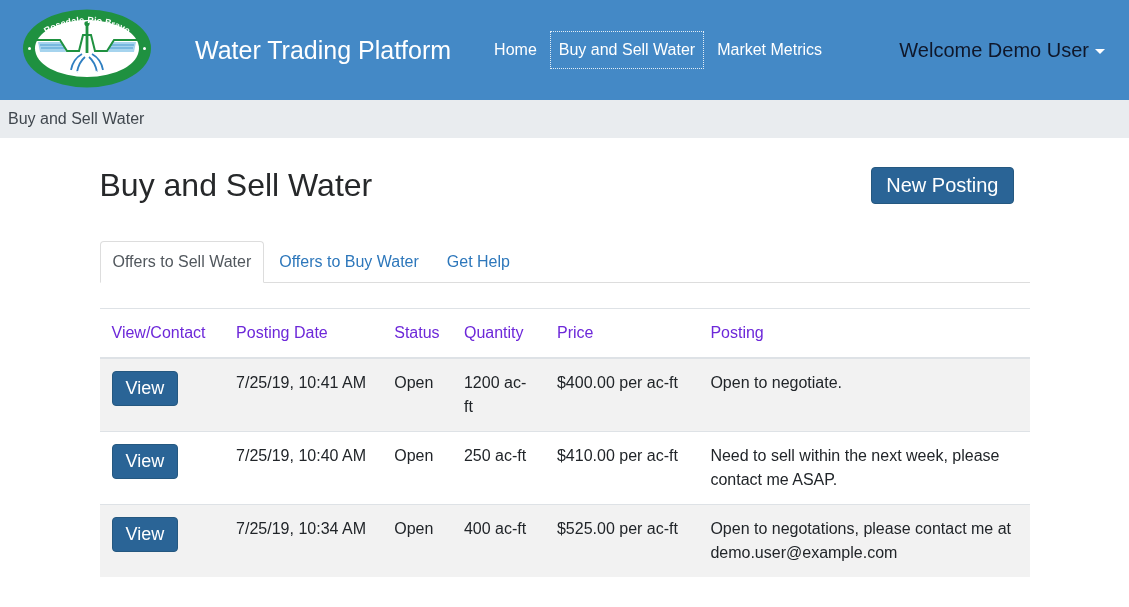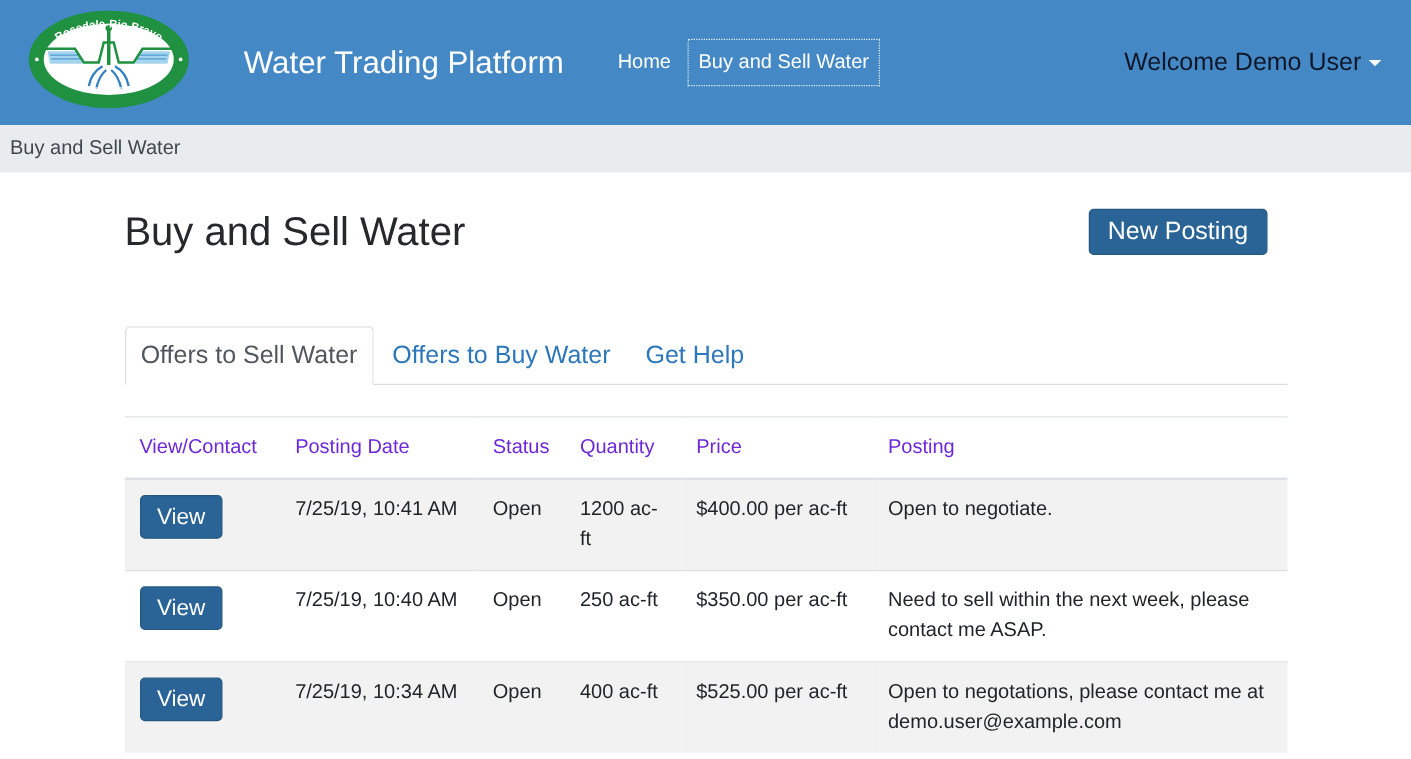--- a/index.html
+++ b/index.html
@@ -39,22 +39,22 @@
   .page-title { font-size: 32px; font-weight: 400; color: #26282a; letter-spacing: 0; }
   .btn-primary {
     background: #2a6496; color: #ffffff; border: 1px solid #255880; border-radius: 4px;
     font-family: "Liberation Sans", sans-serif; cursor: pointer;
   }
   .btn-new-posting { font-size: 20px; padding: 6px 14px; margin-right: 16px; }
 
   
   .tabs { display: flex; border-bottom: 1px solid #dddddd; margin-top: 37px; list-style: none; }
   .tab {
-    font-size: 20px; padding: 11px 12px; margin-bottom: -1px; cursor: pointer;
-    color: #2d77bb; background: transparent; border: 1px solid transparent; white-space: nowrap; margin-top: 20px;
+    font-size: 16px; padding: 11px 12px; margin-bottom: -1px; cursor: pointer;
+    color: #2d77bb; background: transparent; border: 1px solid transparent; white-space: nowrap;
   }
   .tab.active {
     color: #51575d; background: #ffffff; border-color: #dddddd;
     border-bottom-color: #ffffff; border-radius: 4px 4px 0 0; cursor: default;
   }
   .tab + .tab { margin-left: 2px; }
 
   
   table.offers { width: 100%; border-collapse: collapse; margin-top: 25px; table-layout: fixed; }
   .offers th, .offers td {
@@ -103,20 +103,21 @@
       <circle cx="7.5" cy="39.5" r="1.5" fill="#ffffff"></circle>
       <circle cx="122.5" cy="39.5" r="1.5" fill="#ffffff"></circle>
     </svg>
   </div>
 
   <div class="brand">Water Trading Platform</div>
 
   <ul class="nav-links">
     <li><a class="nav-link">Home</a></li>
     <li><a class="nav-link active-outline">Buy and Sell Water</a></li>
+    <li><a class="nav-link">Market Metrics</a></li>
   </ul>
 
   <div class="nav-spacer"></div>
 
   <div class="user-menu"><span>Welcome Demo User</span><span class="caret"></span></div>
 </header>
 
 <div class="breadcrumb-bar">
   <span>Buy and Sell Water</span>
 </div>
@@ -160,21 +161,21 @@
         <td>Open</td>
         <td>1200 ac-ft</td>
         <td>$400.00 per ac-ft</td>
         <td>Open to negotiate.</td>
       </tr>
       <tr>
         <td><button class="btn-primary btn-view">View</button></td>
         <td class="nowrap">7/25/19, 10:40 AM</td>
         <td>Open</td>
         <td>250 ac-ft</td>
-        <td>$350.00 per ac-ft</td>
+        <td>$410.00 per ac-ft</td>
         <td>Need to sell within the next week, please contact me ASAP.</td>
       </tr>
       <tr>
         <td><button class="btn-primary btn-view">View</button></td>
         <td class="nowrap">7/25/19, 10:34 AM</td>
         <td>Open</td>
         <td>400 ac-ft</td>
         <td>$525.00 per ac-ft</td>
         <td>Open to negotations, please contact me at demo.user@example.com</td>
       </tr>

